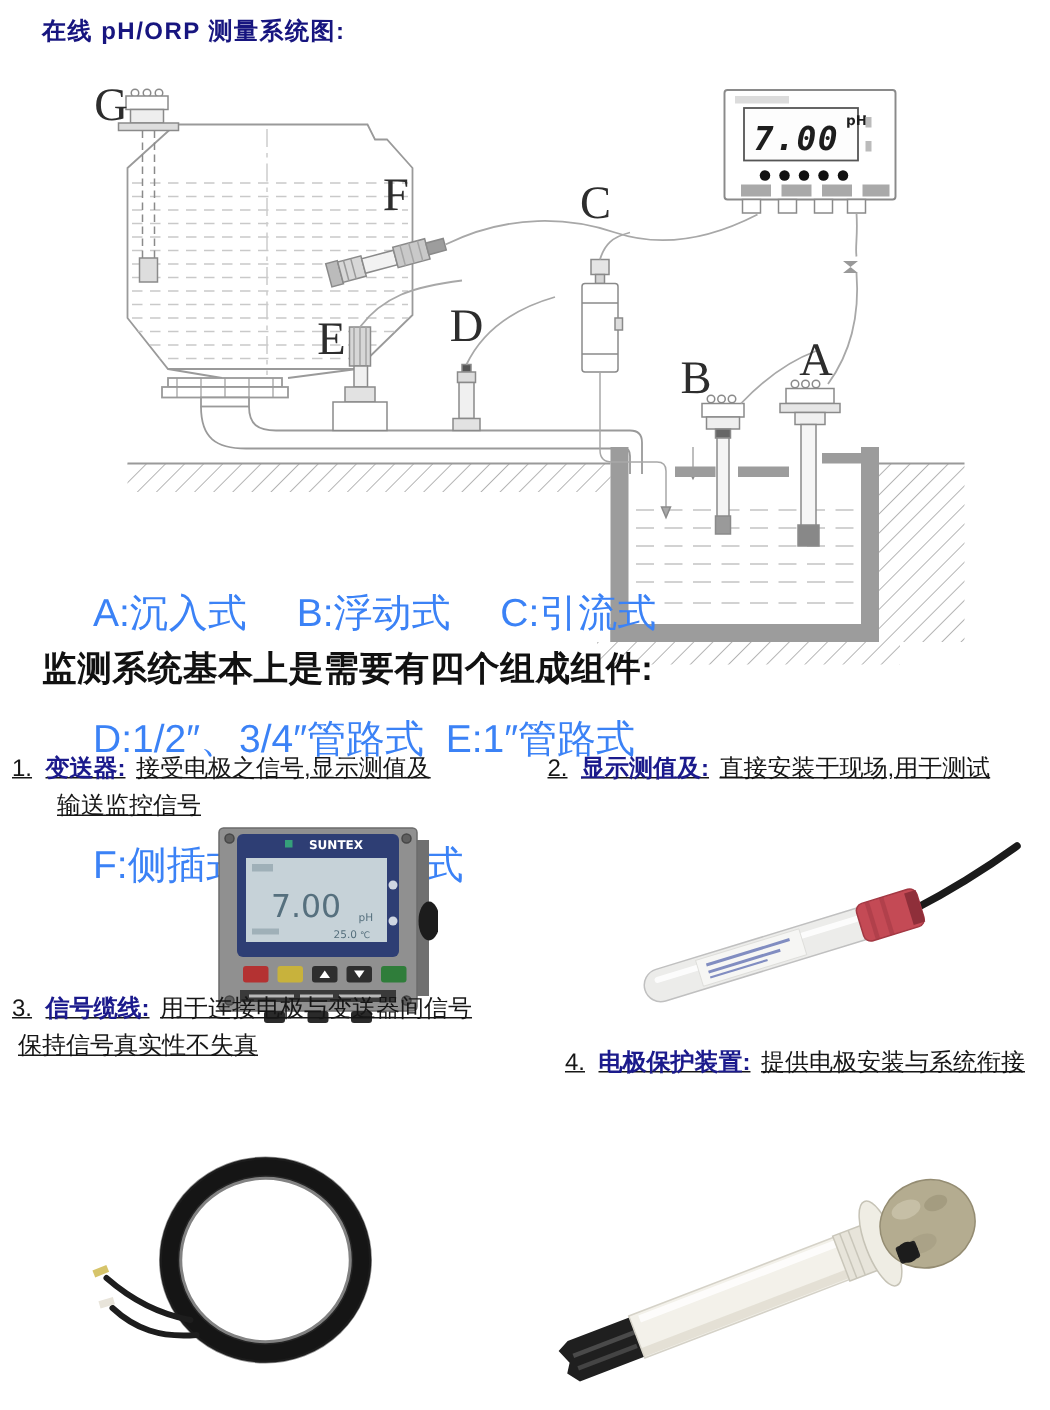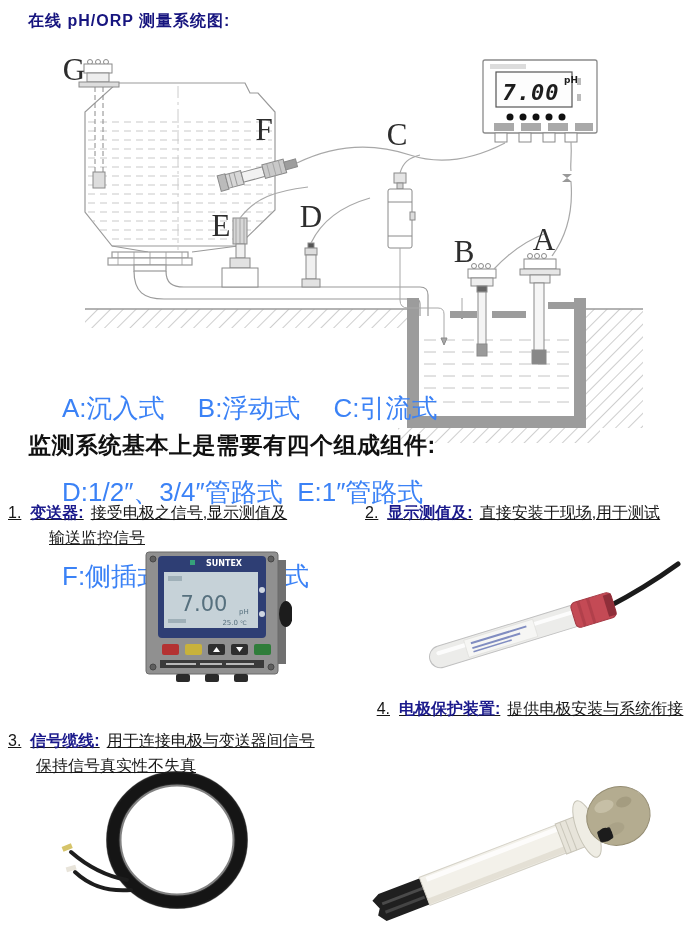--- a/index.html
+++ b/index.html
@@ -13,22 +13,22 @@
   }
   .legend{
     left:62px;top:338px;font-size:26px;line-height:28px;color:#3b82f6;white-space:pre;
   }
   .intro{
     left:28px;top:433px;font-size:23px;font-weight:bold;color:#111;line-height:24px;letter-spacing:.5px;
   }
   .item{font-size:16px;line-height:25px;color:#161616;text-decoration:underline;}
   .item .num{margin-right:9px;}
   .item .iname{font-weight:bold;color:#1b1a8c;margin-right:7px;}
-  .item-line2{margin-left:41px;}
-  .item3 .item-line2,.item4 .item-line2{margin-left:28px;}
+  .item-line2{margin-left:30px;}
+  .item3 .item-line2,.item4 .item-line2{margin-left:4px;}
   svg{display:block;}
   text{font-family:"Liberation Serif","DejaVu Serif",serif;}
   .seg{font-family:"DejaVu Sans Mono",monospace;font-weight:bold;}
   .lcdfont{font-family:"DejaVu Sans",sans-serif;}
 </style>
 </head>
 <body>
 
 <div class="abs title">在线 pH/ORP 测量系统图:</div>
 
@@ -313,21 +313,21 @@
         <rect x="44" y="0" width="50" height="2"></rect>
         <rect x="44" y="4" width="40" height="1.5"></rect>
     </g>
     <rect x="150" y="-13" width="42" height="26" rx="5" fill="#c44a55" stroke="#a33843"></rect>
     <rect x="157" y="-13" width="3" height="26" fill="#a33843" opacity="0.55"></rect>
     <rect x="167" y="-13" width="3" height="26" fill="#a33843" opacity="0.55"></rect>
     <rect x="184" y="-11" width="8" height="22" fill="#8f2f3a"></rect>
   </g>
 </svg>
 
-<div class="abs item item3" style="left:8px;top:728px;width:355px;">
+<div class="abs item item3" style="left:8px;top:660px;width:355px;">
   <div class="item-line1">
     <span class="num">3.</span><span class="iname">信号缆线:</span><span>用于连接电极与变送器间信号</span>
   </div>
   <div class="item-line2">保持信号真实性不失真</div>
 </div>
 
 <svg class="abs" style="left:35px;top:760px;" width="280" height="175" viewBox="0 0 280 175">
   <ellipse cx="142" cy="80" rx="64" ry="62" fill="none" stroke="#151515" stroke-width="13"></ellipse>
   <ellipse cx="142" cy="80" rx="57" ry="55" fill="none" stroke="#2e2e2e" stroke-width="3" opacity="0.6"></ellipse>
   <ellipse cx="142" cy="80" rx="70" ry="68" fill="none" stroke="#242424" stroke-width="2" opacity="0.5"></ellipse>

